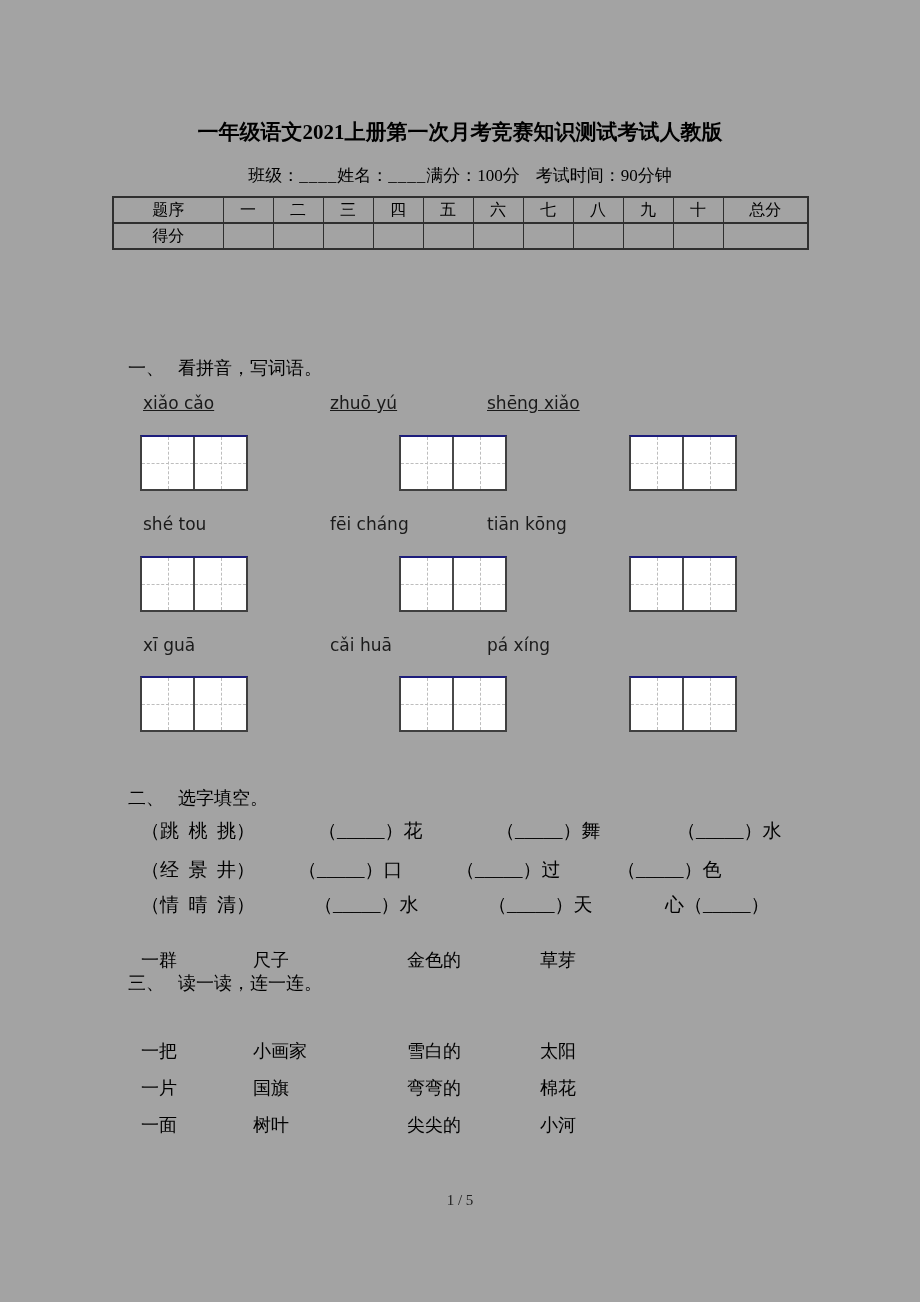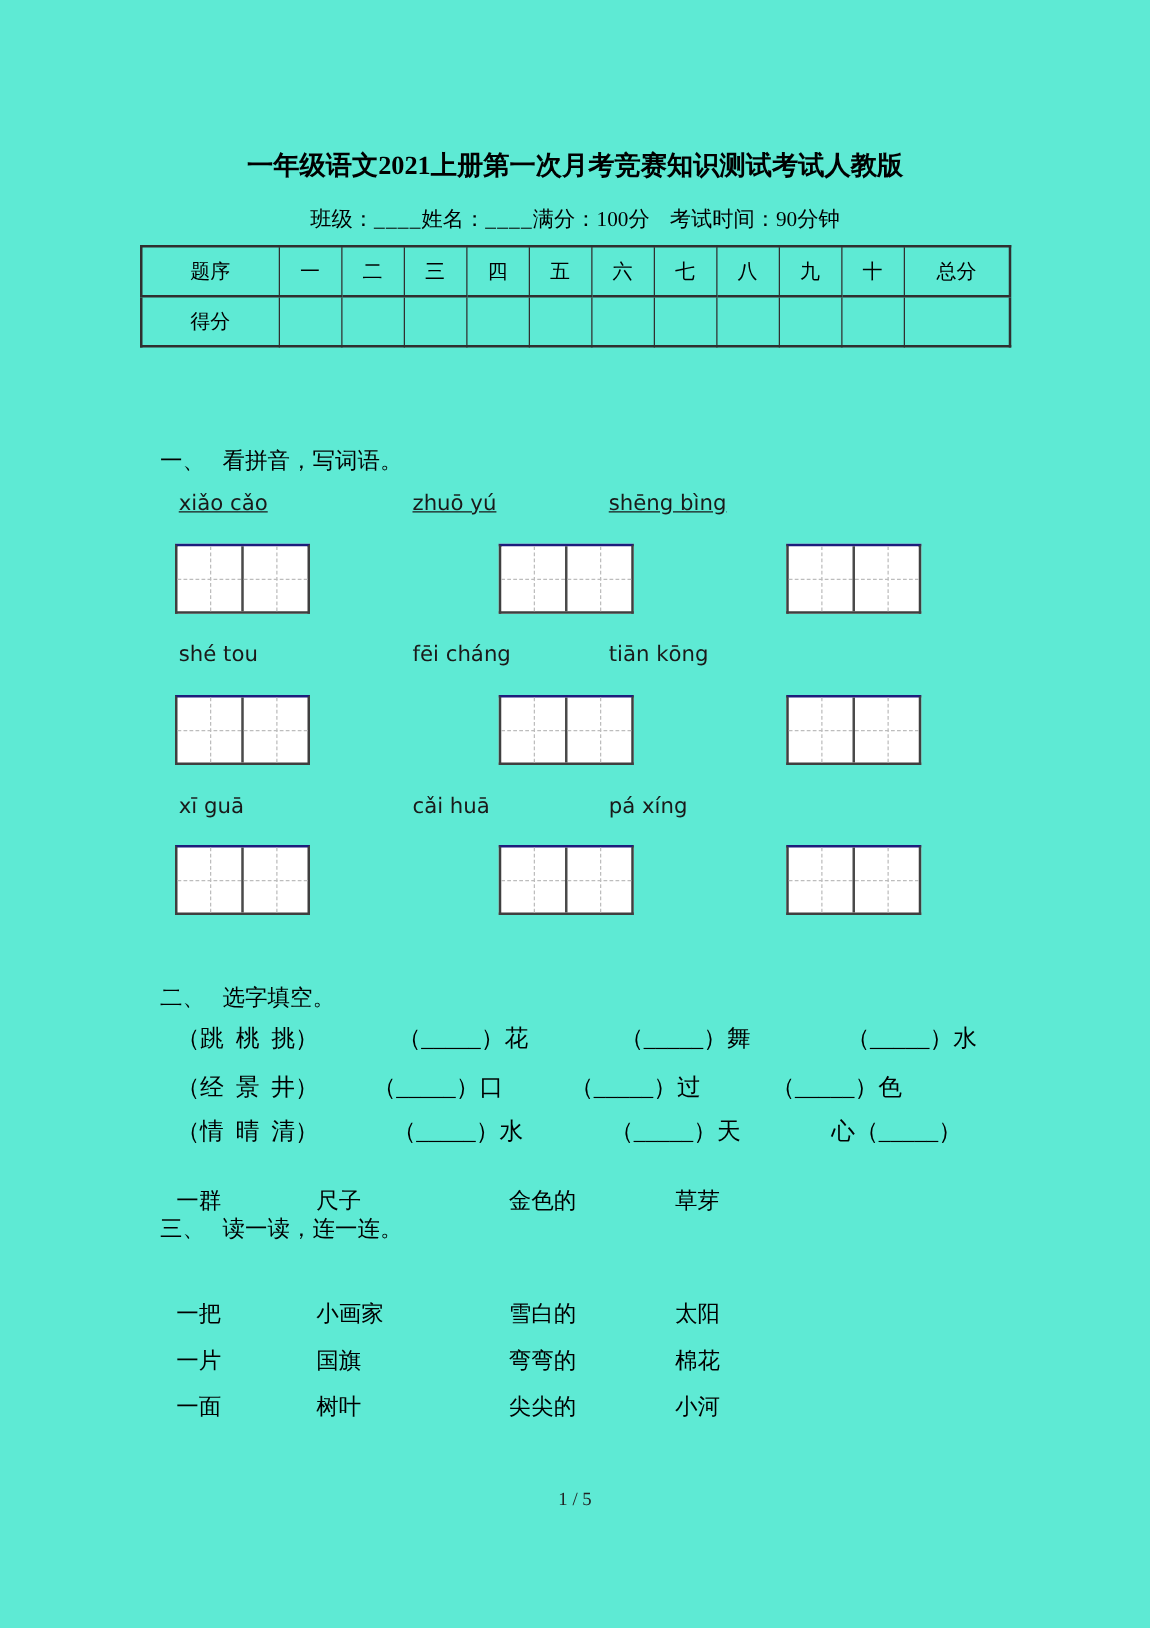--- a/index.html
+++ b/index.html
@@ -1,41 +1,41 @@
 <!DOCTYPE html>
 <html style="--box-accent: #1d1d7c;"><head>
 <meta charset="utf-8">
 <style>
   :root { --box-accent: #1d1d7c; --ink: #111; --line: #2f2f2f; }
   * { box-sizing: border-box; margin: 0; padding: 0; }
   body { background: #fff; }
   .page {
     position: relative; width: 920px; height: 1302px;
-    background: #5eead4; overflow: hidden;
+    background: #a3a3a3; overflow: hidden;
     font-family: "Liberation Serif", "DejaVu Serif", serif;
     color: var(--ink);
   }
   .title {
     position: absolute; top: 118px; left: 0; width: 100%;
     text-align: center; font-size: 21px; font-weight: bold; color: #000;
   }
   .info-line {
     position: absolute; top: 164px; left: 0; width: 100%;
     text-align: center; font-size: 17px; color: #000; white-space: pre;
   }
   .info-line .gap { margin-left: 16px; }
   .blank-seg { letter-spacing: 1px; }
 
   table.score-table {
     position: absolute; left: 112px; top: 196px;
     border-collapse: collapse; border: 2px solid var(--line);
     table-layout: fixed;
   }
   table.score-table td {
-    border: 1px solid var(--line); height: 40px;
+    border: 1px solid var(--line); height: 26px;
     text-align: center; vertical-align: middle;
     font-size: 16px; color: #000; overflow: hidden;
   }
   table.score-table tr.hdr td { border-bottom: 2px solid var(--line); }
 
   .sec-heading { position: absolute; left: 128px; font-size: 18px; color: #000; margin-top: 20px; }
   .sec-heading .sec-num { margin-right: 14px; }
 
   .p-label {
     position: absolute;
@@ -135,21 +135,21 @@
       <td></td>
       <td></td>
     </tr>
   </tbody>
     </table>
 
   <div class="sec-heading" style="top:336px"><span class="sec-num">一、</span><span>看拼音，写词语。</span></div>
 
   <span class="p-label pl-r1 pl-c1">xiǎo cǎo</span>
   <span class="p-label pl-r1 pl-c2">zhuō yú</span>
-  <span class="p-label pl-r1 pl-c3">shēng bìng</span>
+  <span class="p-label pl-r1 pl-c3">shēng xiǎo</span>
 
   <div class="tian-box bx-r1 bx-c1">
       <div class="tian-cell"></div>
       <div class="tian-cell"></div>
     </div>
   <div class="tian-box bx-r1 bx-c2">
       <div class="tian-cell"></div>
       <div class="tian-cell"></div>
     </div>
   <div class="tian-box bx-r1 bx-c3">

